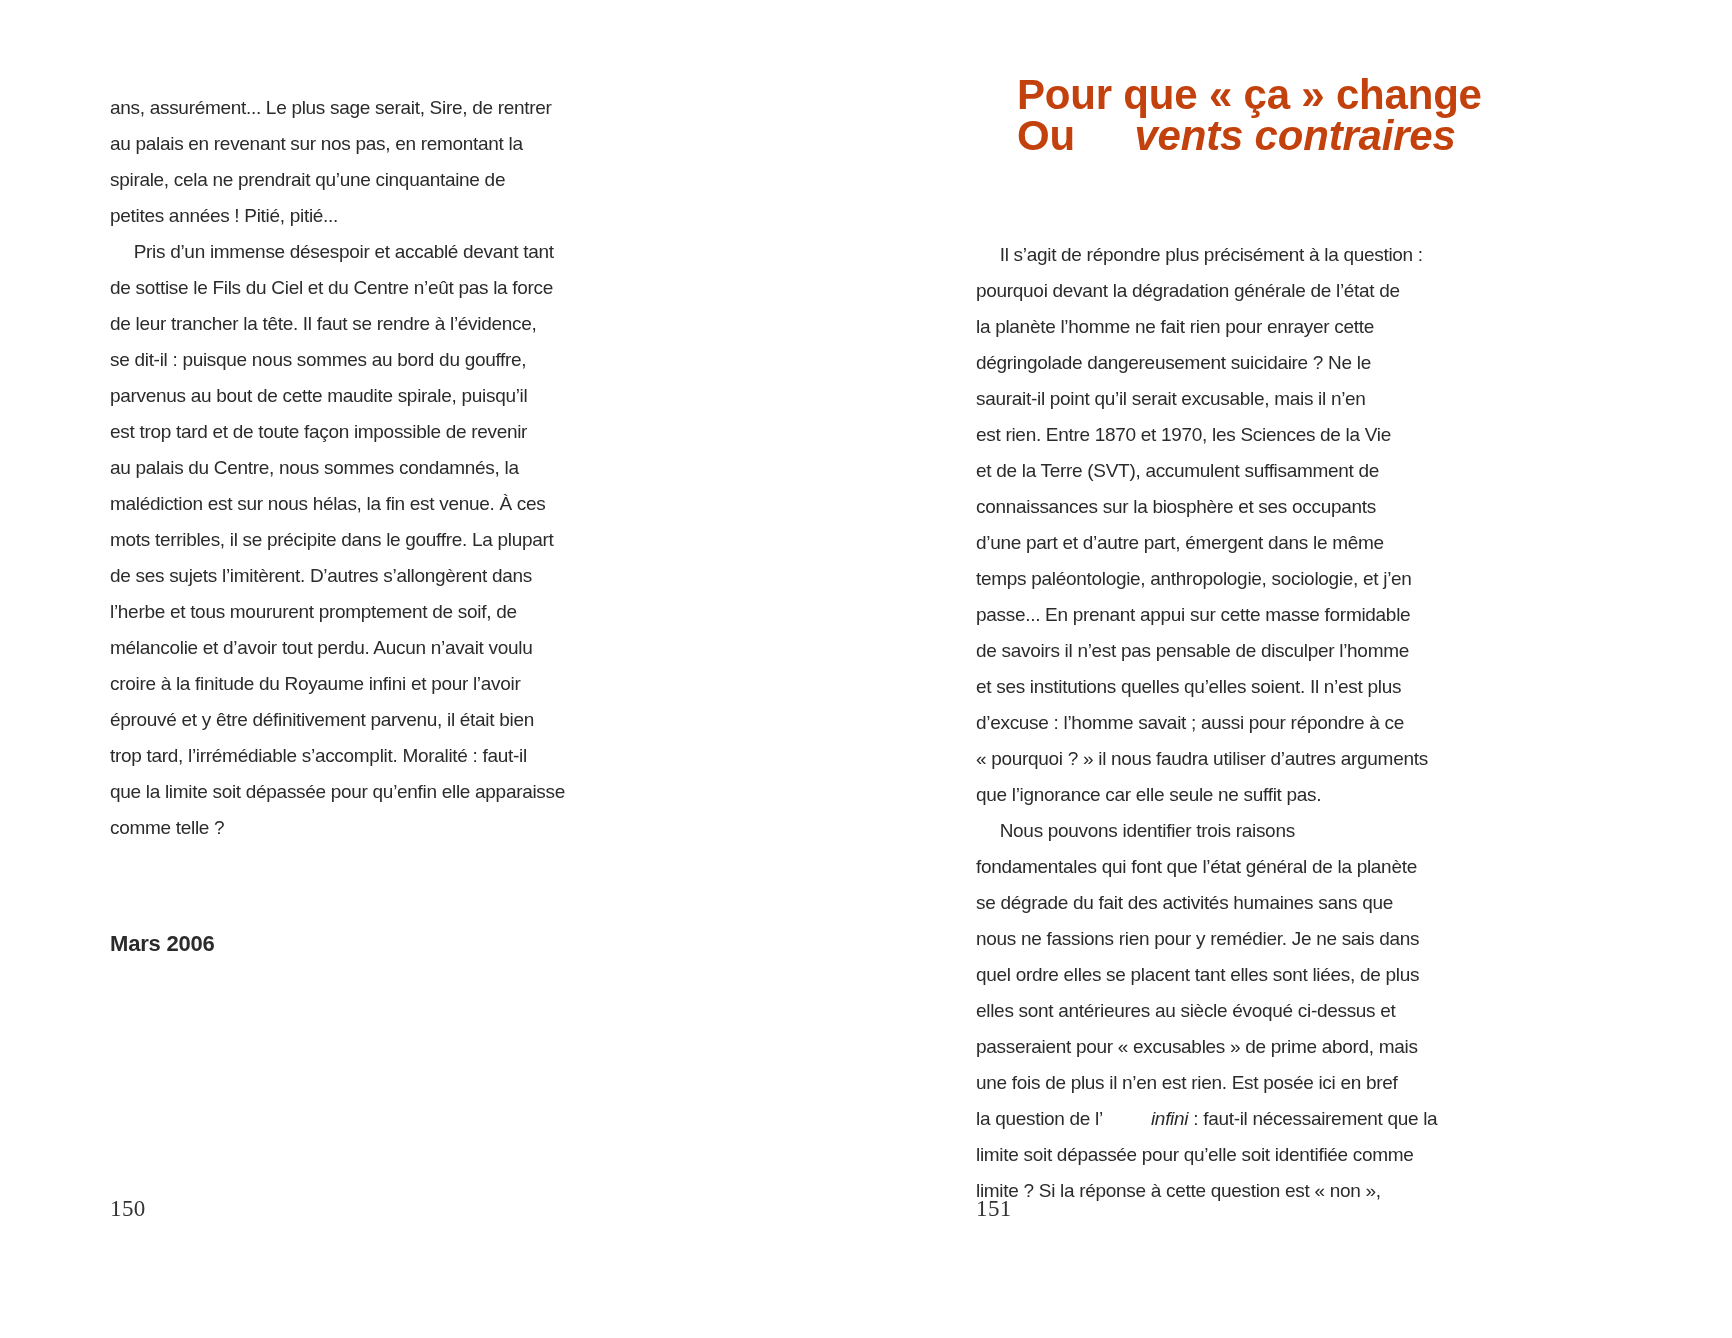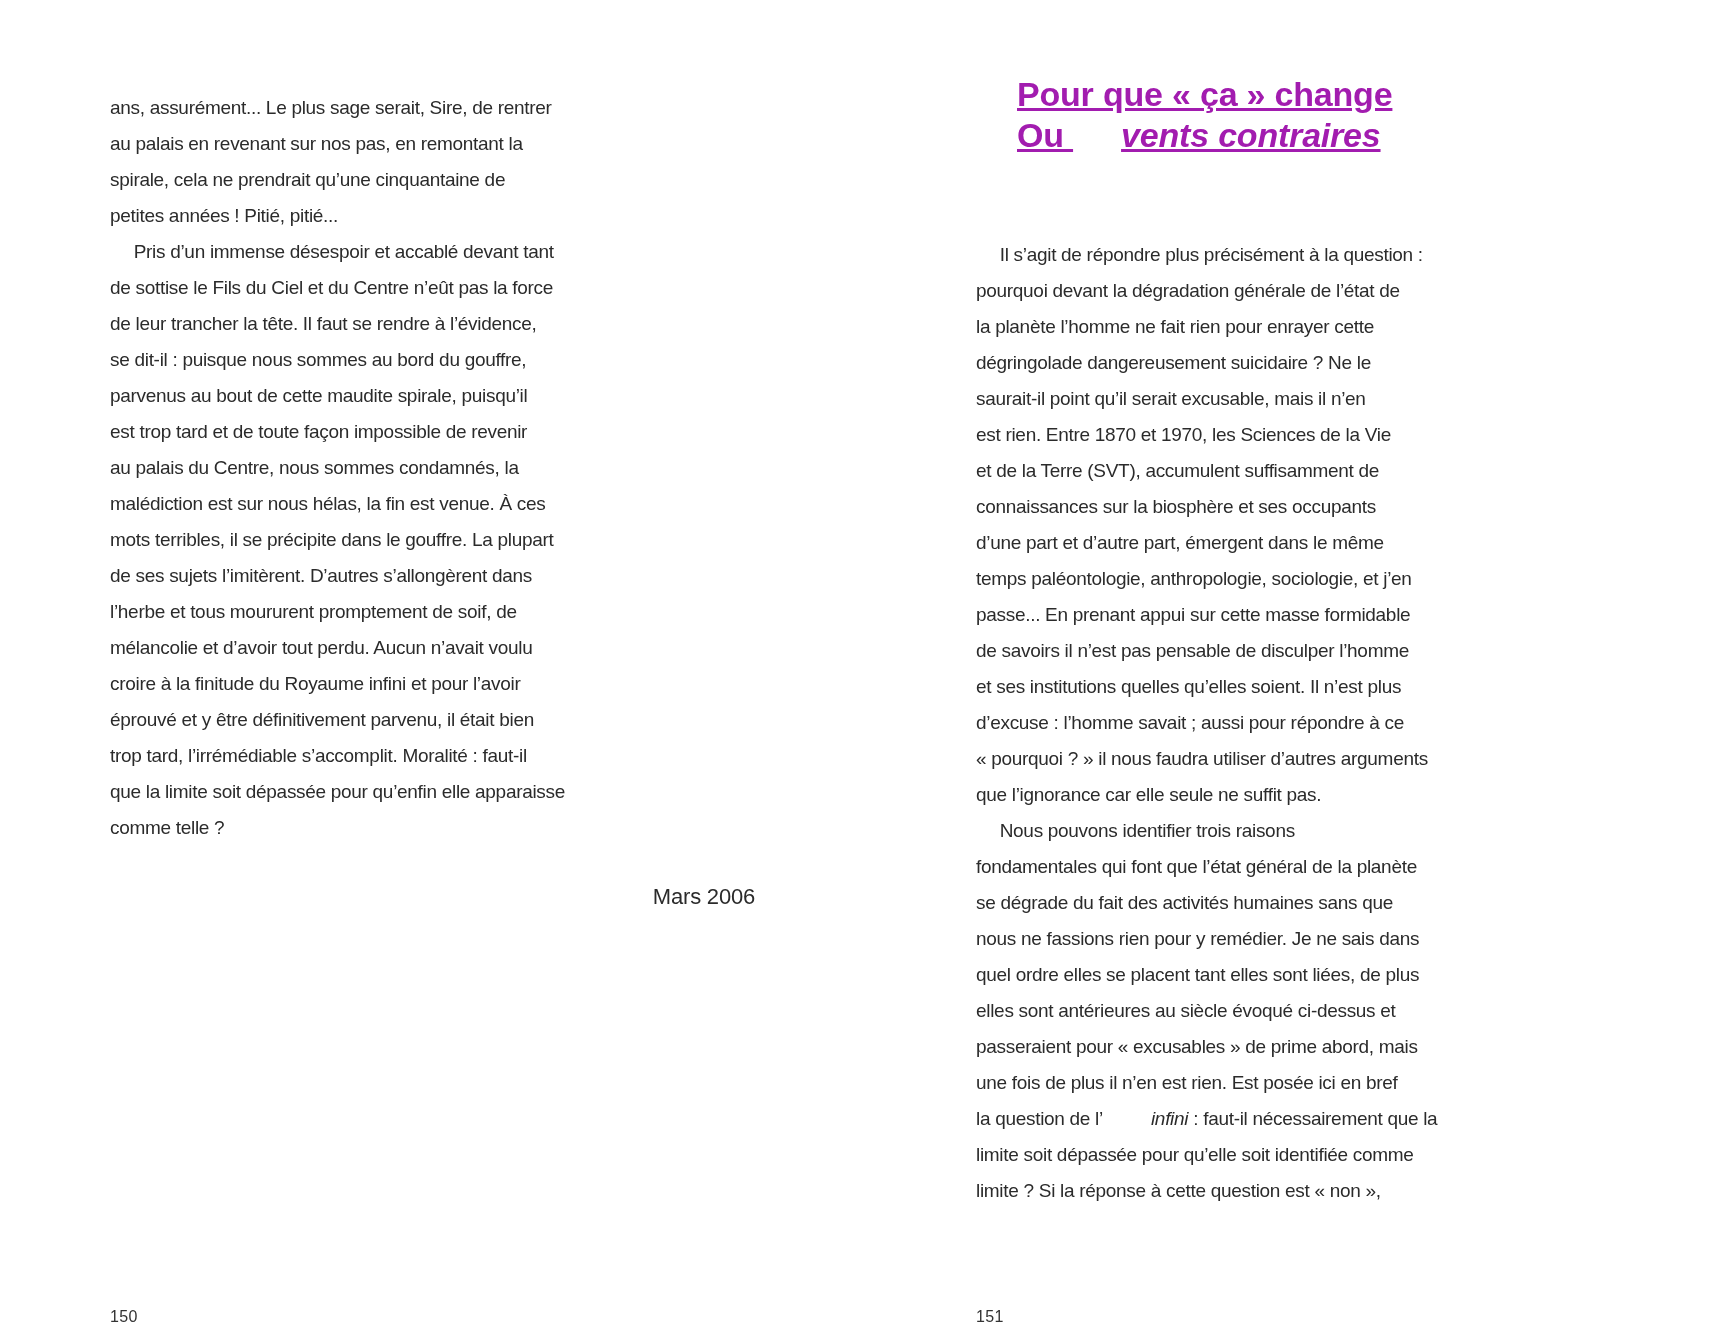--- a/index.html
+++ b/index.html
@@ -17,45 +17,45 @@
     font-size:19px;
     line-height:36px;
     letter-spacing:-0.3px;
     font-weight:300;
     color:#2b2b2b;
   }
   .left-body  { left:110px; top:90px; }
   .right-body { left:976px; top:237px; }
   .date-line {
     position:absolute;
-    left:110px; top:884px; width:645px;
-    text-align:right;
+    left:110px; top:931px; width:645px;
+    text-align:left;
     font-size:22px;
     letter-spacing:-0.2px;
-    font-weight:400;
+    font-weight:700;
     color:#2b2b2b;
   }
   .chapter-heading {
     position:absolute;
     left:1017px; top:74px;
-    font-size:34px;
+    font-size:42px;
     line-height:41px;
     font-weight:600;
     letter-spacing:-0.2px;
-    color:#a21caf;
-    text-decoration:underline;
+    color:#c2410c;
   }
   .italic { font-style:italic;margin-left:48px; }
   .page-number {
     position:absolute;
-    top:1308px;
-    font-size:16px;
+    top:1196px;
+    font-size:23px;
     letter-spacing:0.4px;
     font-weight:400;
     color:#333333;
+    font-family:Liberation Serif, serif;
   }
   .pn-left  { left:110px; }
   .pn-right { left:976px; }
 </style>
 </head>
 <body>
 
 <div class="spread">
 
   <div>

